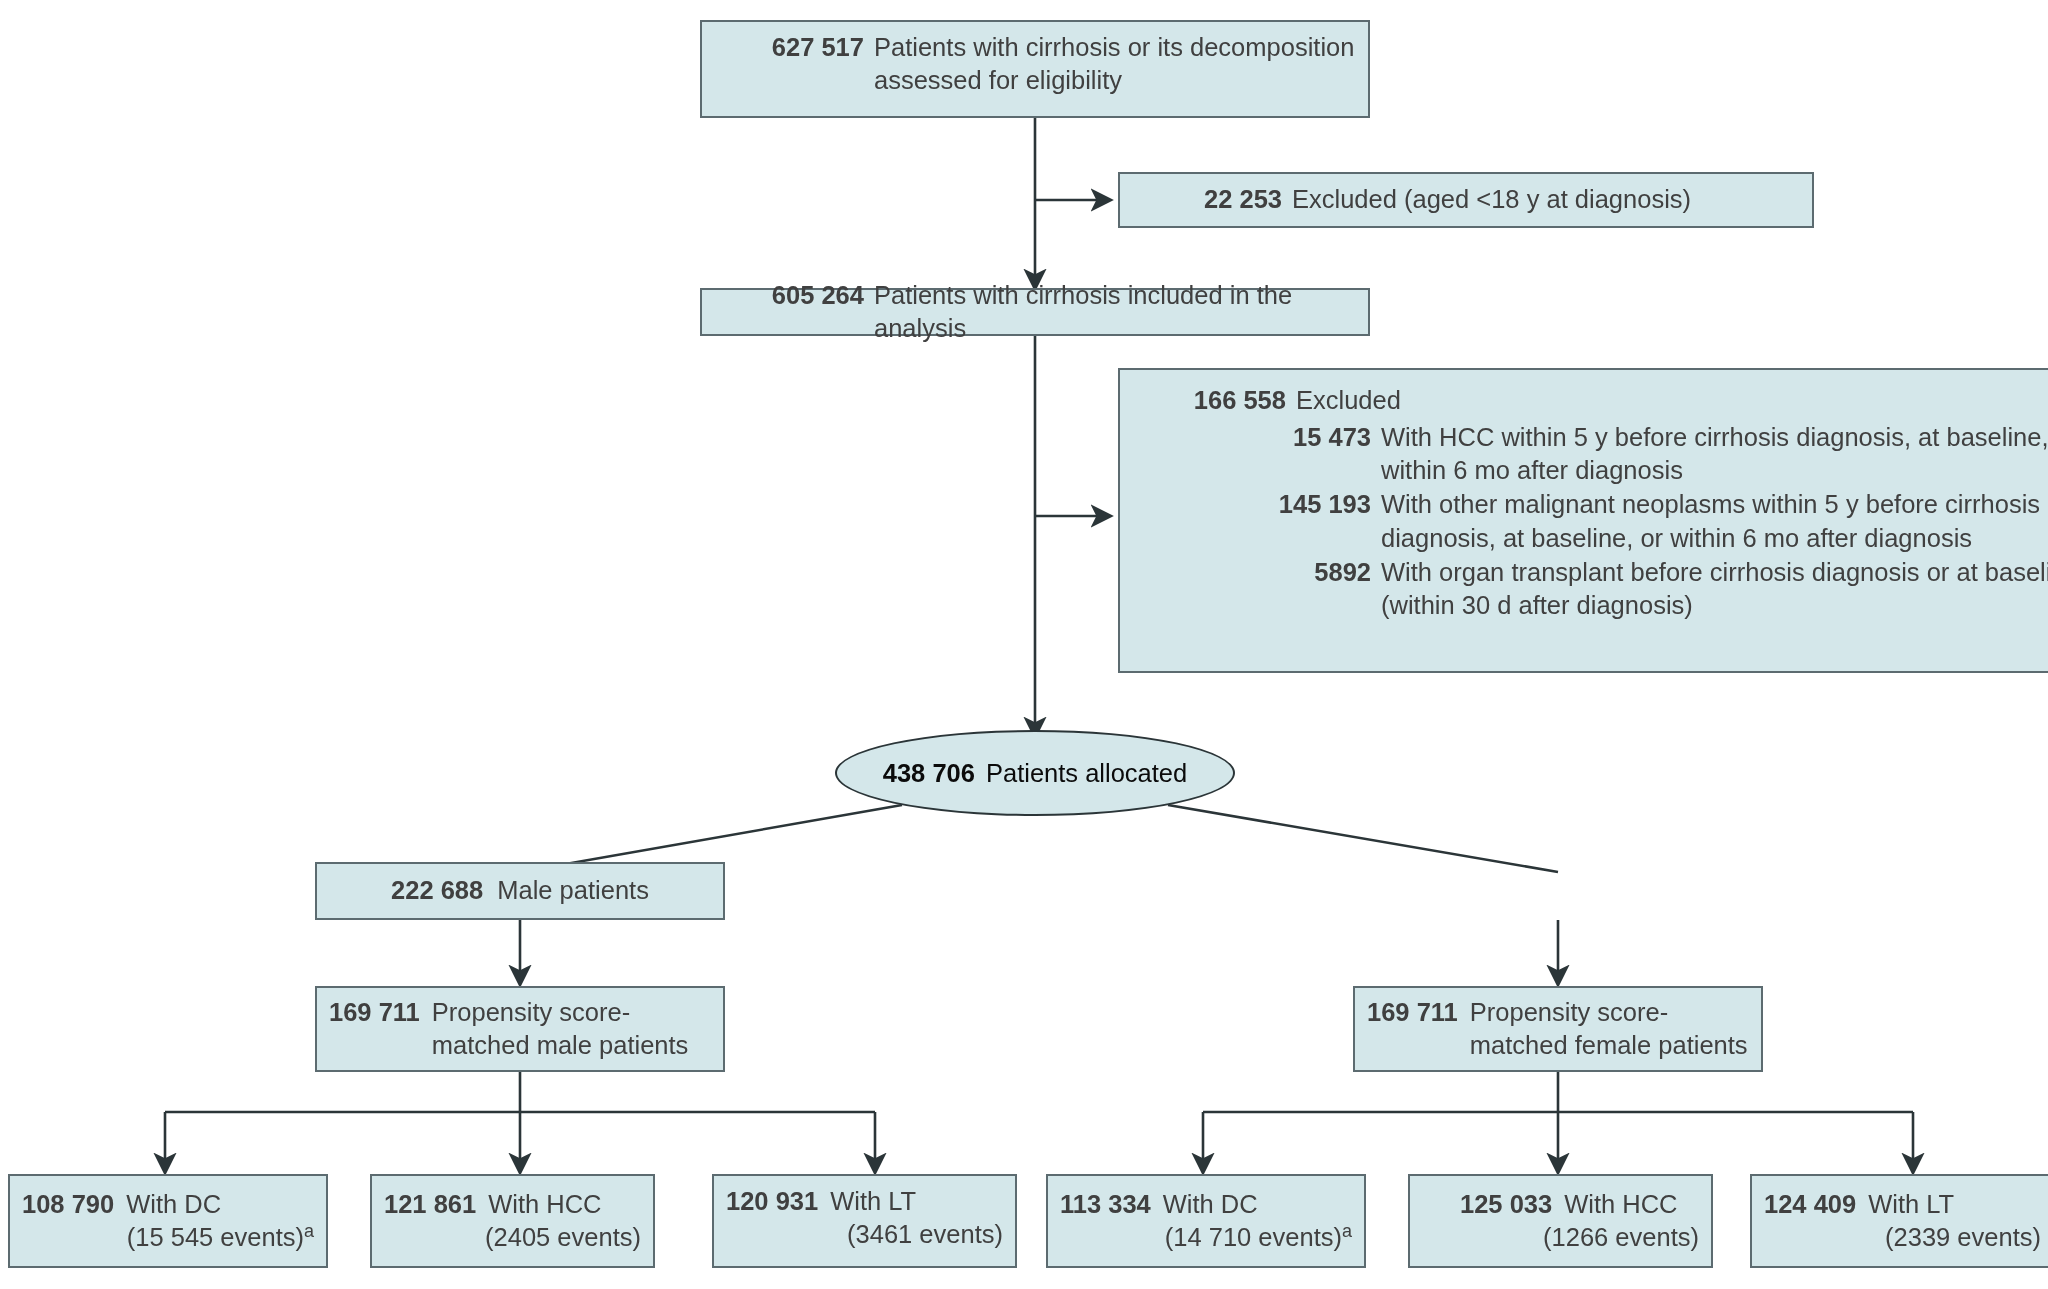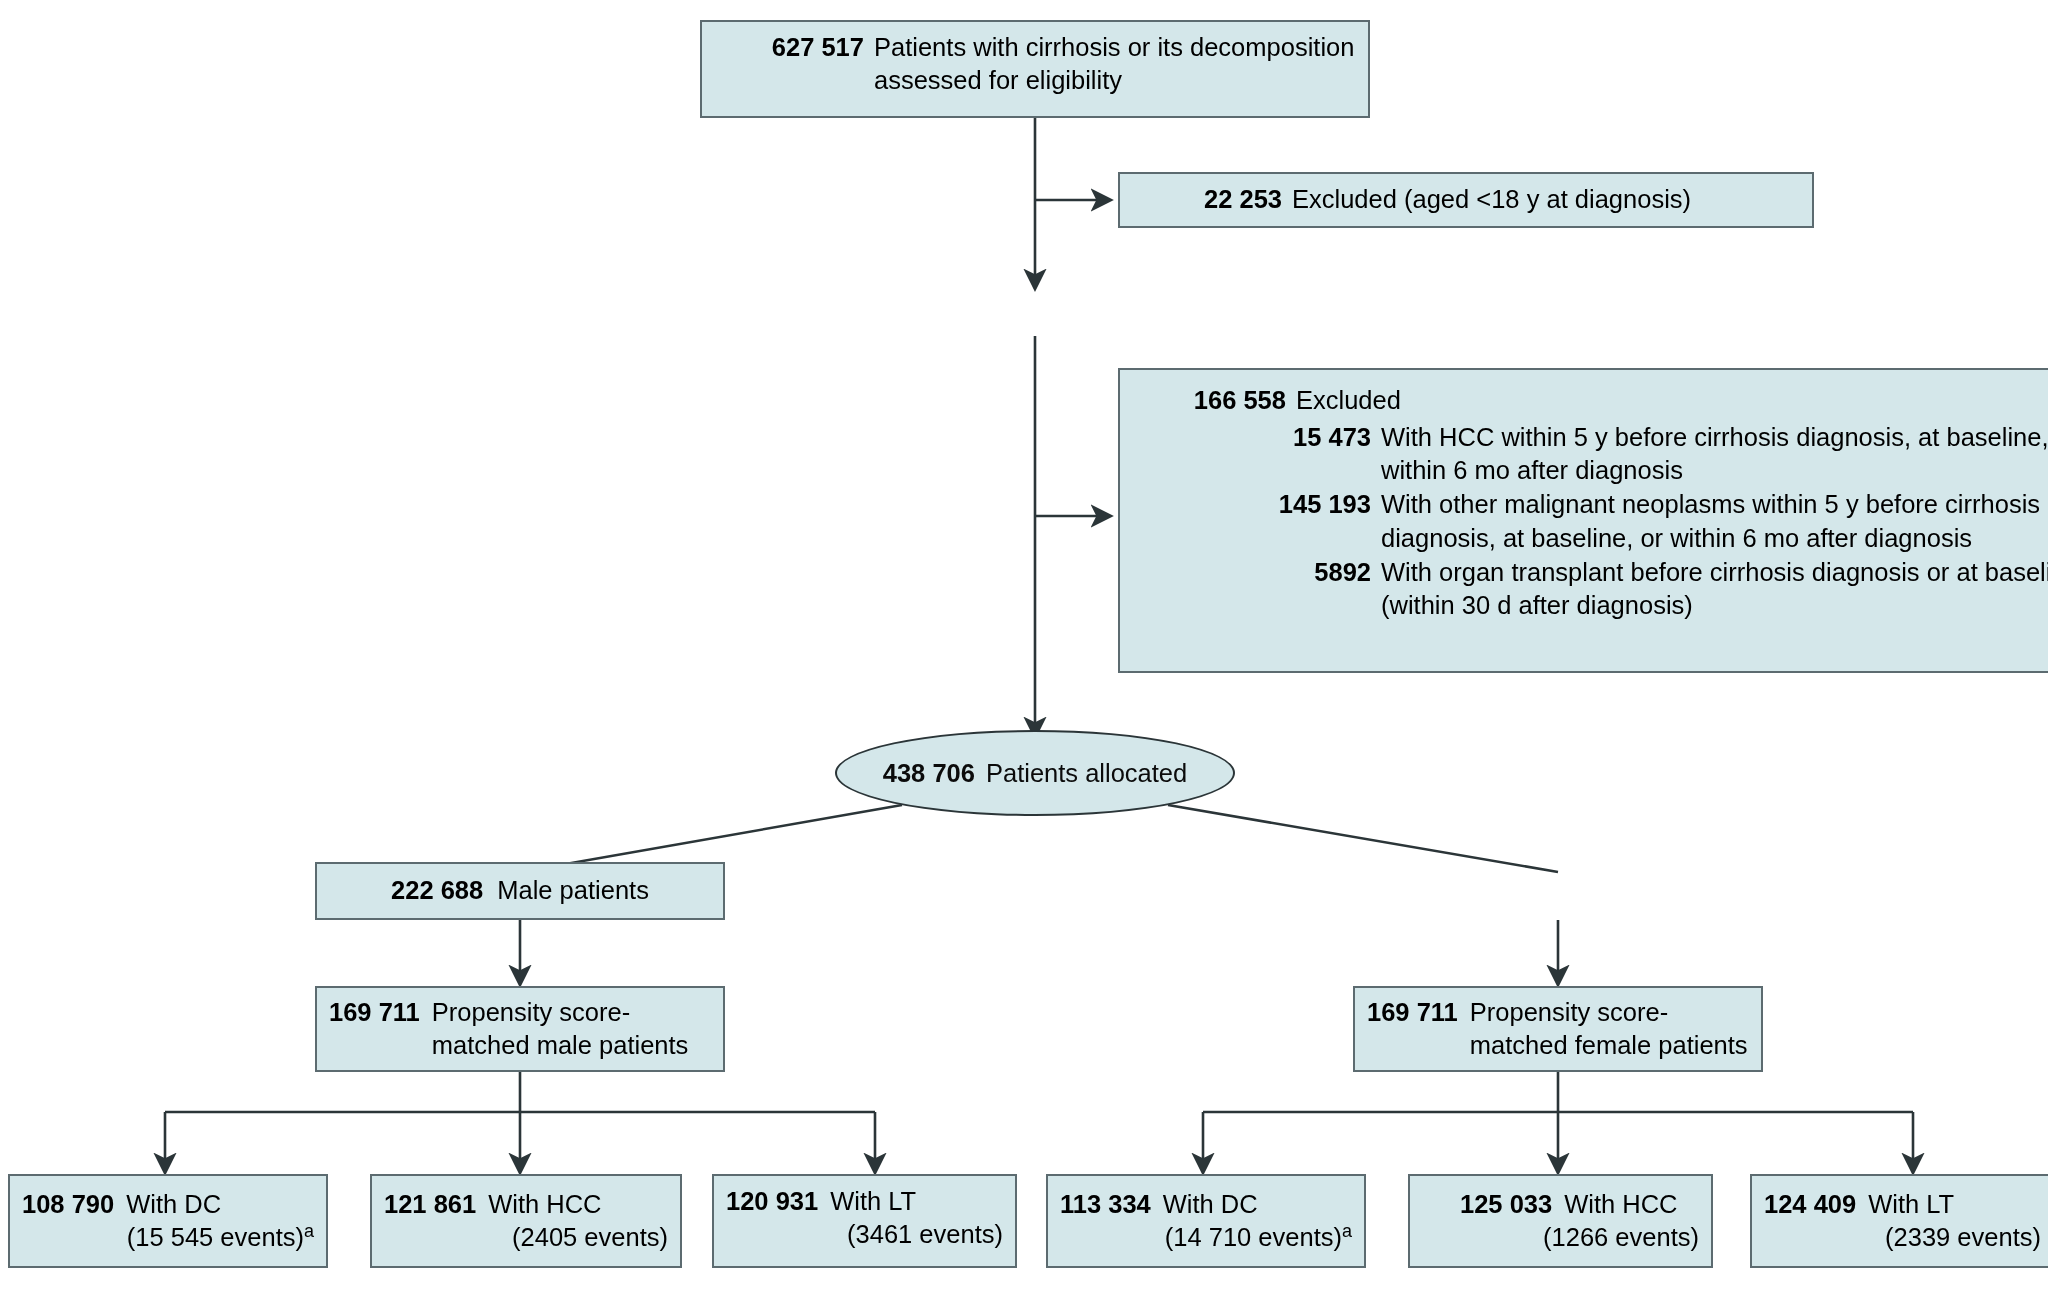--- a/index.html
+++ b/index.html
@@ -4,21 +4,21 @@
 <style>
   html,body{margin:0;padding:0;background:#ffffff;}
   body{font-family:"Liberation Sans","DejaVu Sans",sans-serif;}
   #stage{position:relative;width:2048px;height:1289px;background:#fff;overflow:hidden;}
   svg.lines{position:absolute;left:0;top:0;width:2048px;height:1289px;}
   .node{
     position:absolute;
     background:#d4e7ea;
     border:2px solid #5c6b70;
     box-sizing:border-box;
-    color:#000000;
+    color:#404040;
     font-size:25.5px;
     line-height:1.30;
     padding:9px 12px 9px 12px;
   }
   .oval{
     position:absolute;
     background:#d4e7ea;
     border:2px solid #2b3538;
     border-radius:50%;
     box-sizing:border-box;
@@ -86,20 +86,26 @@
     </div>
   </div>
 
   <div class="node" style="left:1118px;top:172px;width:696px;height:56px;display:flex;align-items:center;">
     <div class="hang" style="width:100%;">
       <span class="num numcolA">22 253</span>
       <span class="txt">Excluded (aged &lt;18 y at diagnosis)</span>
     </div>
   </div>
 
+  <div class="node" style="left:700px;top:288px;width:670px;height:48px;display:flex;align-items:center;">
+    <div class="hang" style="width:100%;">
+      <span class="num numcolA">605 264</span>
+      <span class="txt">Patients with cirrhosis included in the analysis</span>
+    </div>
+  </div>
 
   <div class="node" style="left:1118px;top:368px;width:984px;height:305px;padding:14px 14px 4px 16px;">
     <div class="hang">
       <span class="num numcolA">166 558</span>
       <span class="txt">Excluded</span>
     </div>
     <div class="sub" style="margin-top:4px;">
       <span class="num numcolB">15 473</span>
       <span class="txt">With HCC within 5 y before cirrhosis diagnosis, at baseline, or within 6 mo after diagnosis</span>
     </div>
@@ -149,21 +155,21 @@
       <div class="hang">
         <span class="num" style="flex:0 0 auto;">108 790</span>
         <span class="txt" style="padding-left:12px;">With DC</span>
       </div>
       <div style="text-align:right;">
         <span>(15 545 events)</span><span class="fn">a</span>
       </div>
     </div>
   </div>
 
-  <div class="node" style="left:370px;top:1174px;width:312px;height:94px;display:flex;align-items:center;">
+  <div class="node" style="left:370px;top:1174px;width:285px;height:94px;display:flex;align-items:center;">
     <div style="width:100%;">
       <div class="hang">
         <span class="num" style="flex:0 0 auto;">121 861</span>
         <span class="txt" style="padding-left:12px;">With HCC</span>
       </div>
       <div style="text-align:right;">
         <span>(2405 events)</span><span class="fn"></span>
       </div>
     </div>
   </div>

